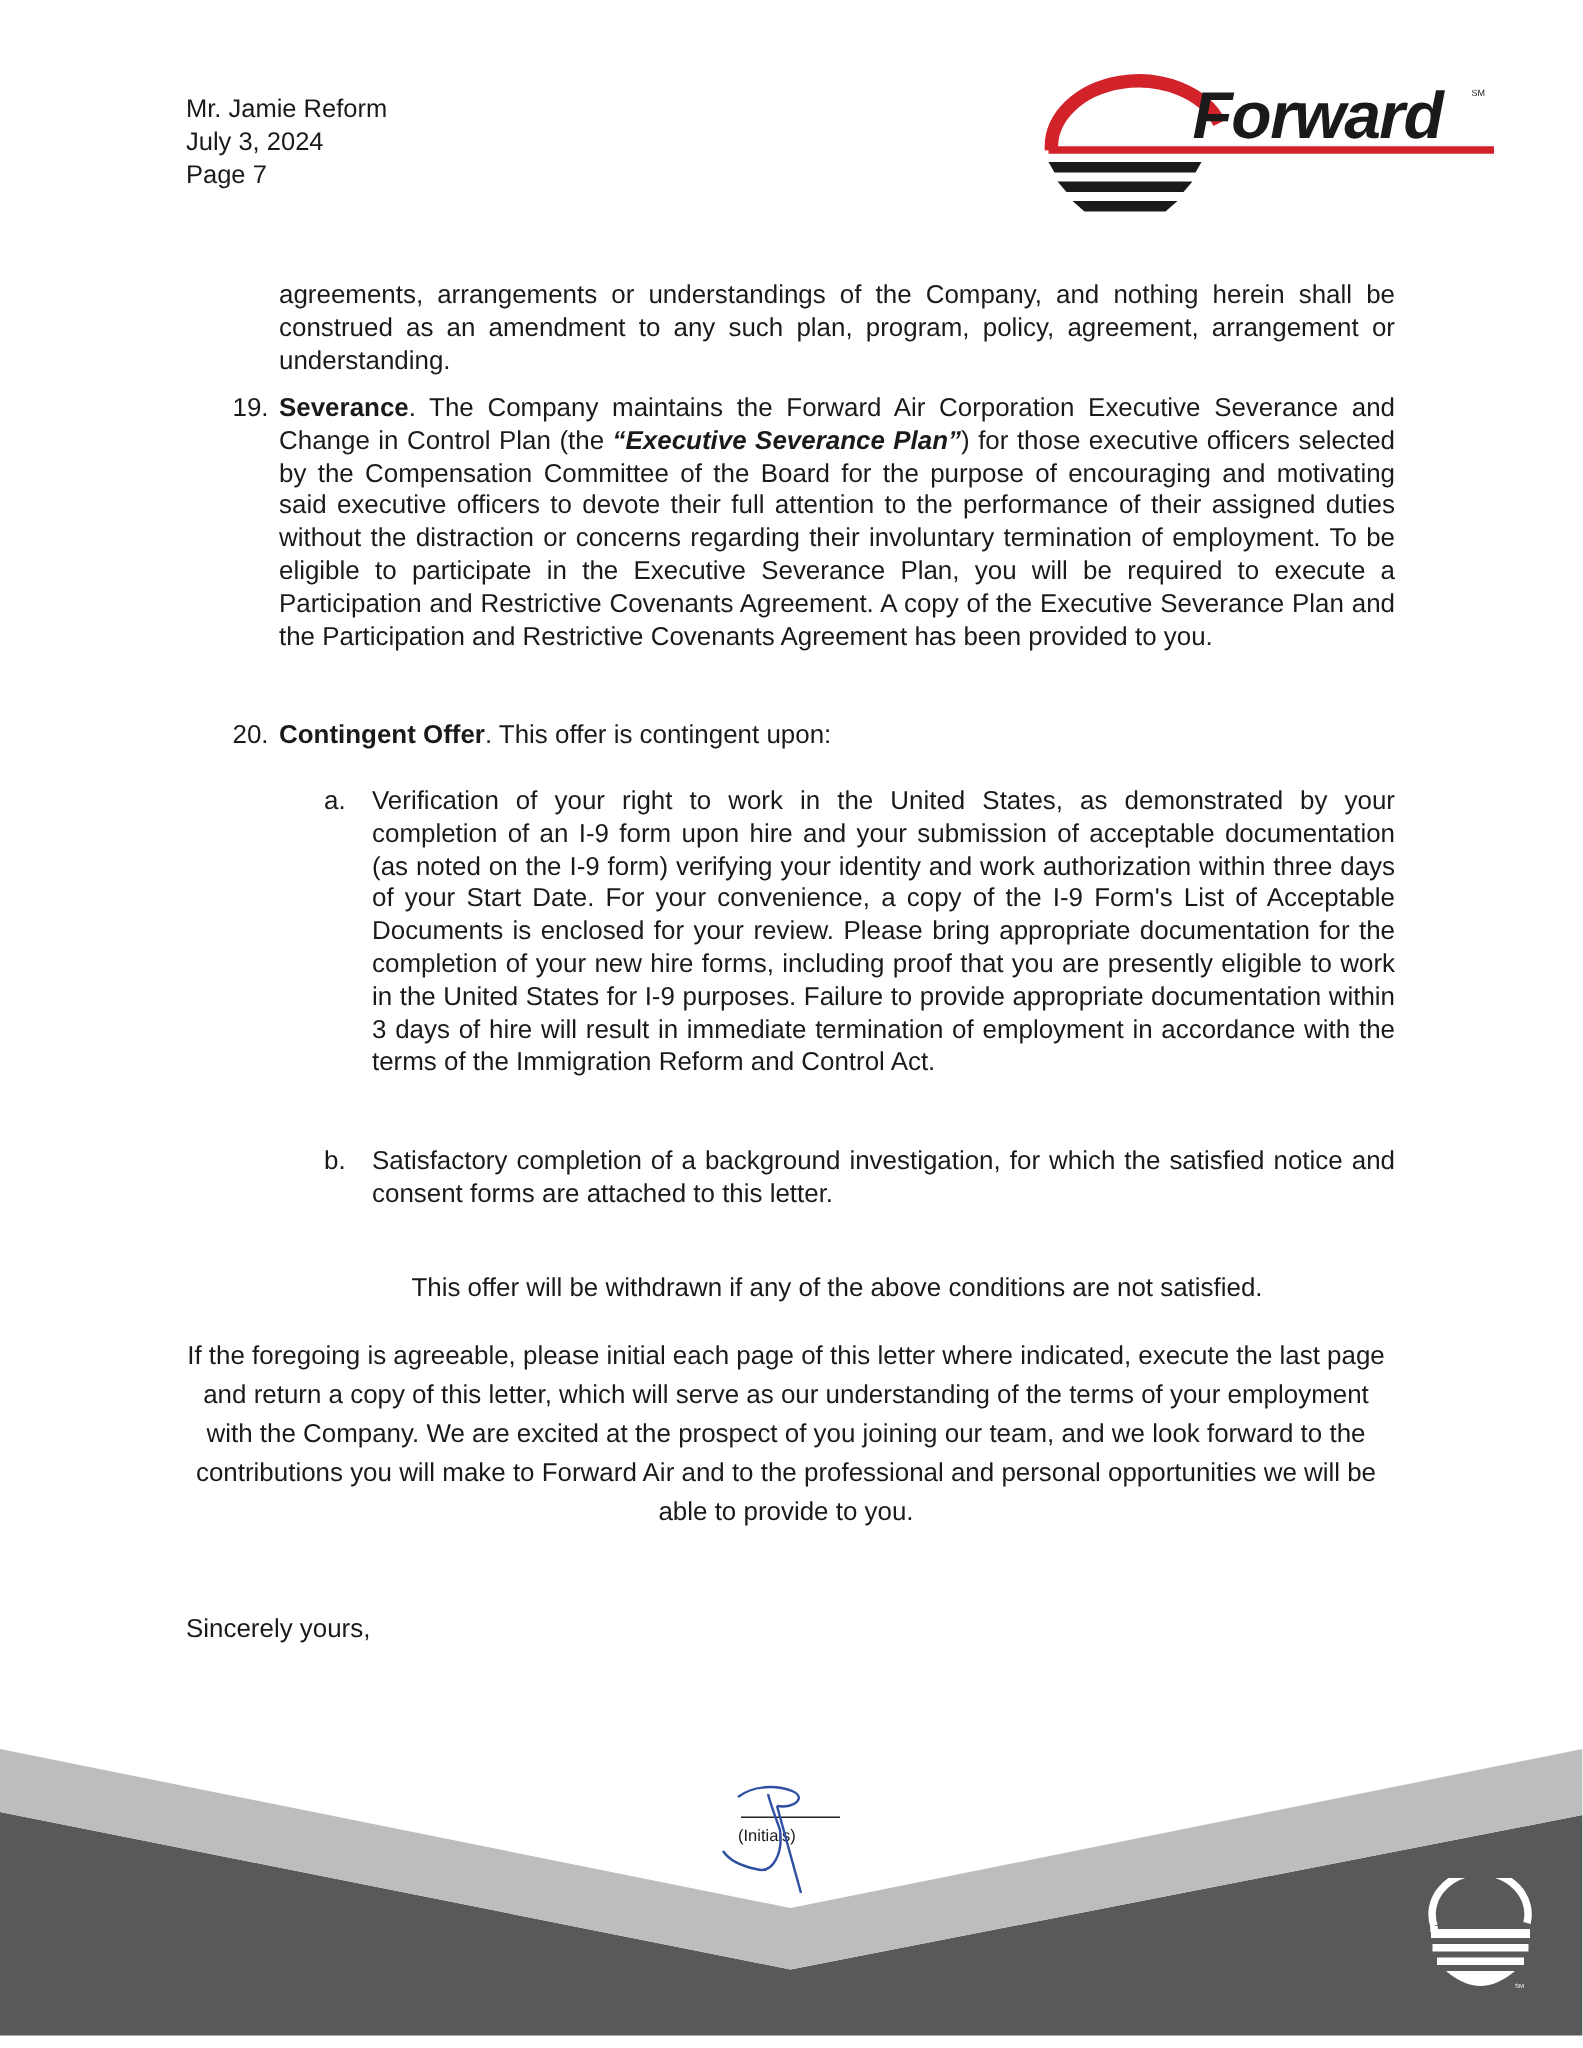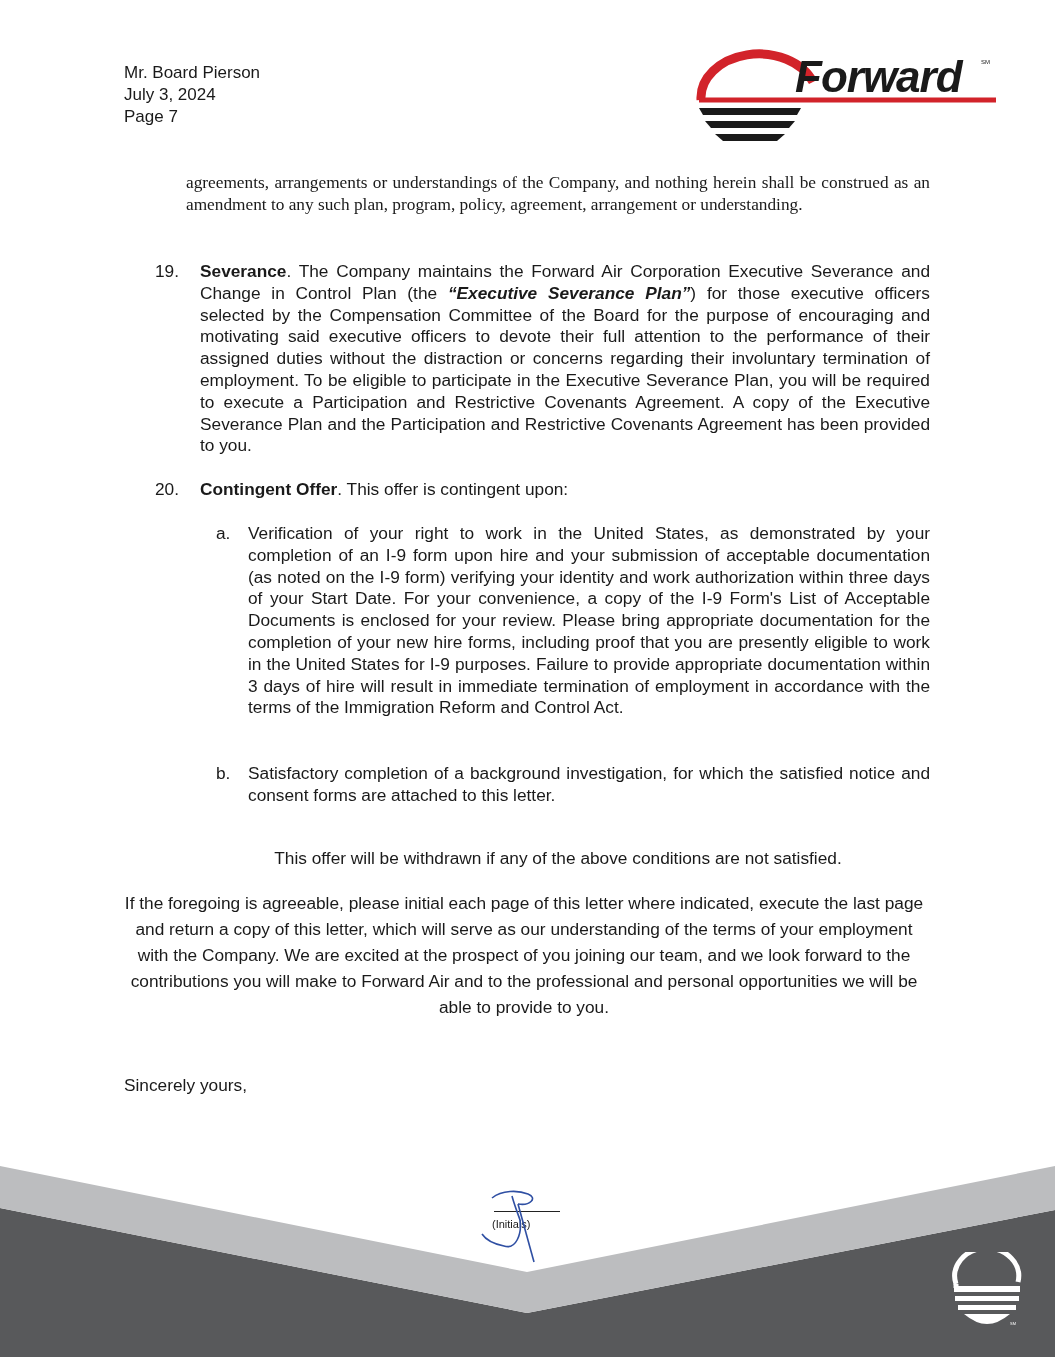--- a/index.html
+++ b/index.html
@@ -15,26 +15,26 @@
   }
   .logo {
     position: absolute; left: 693px; top: 48px; width: 310px; height: 100px;
   }
   .body-text {
     font-size: 17.3px; line-height: 21.8px; text-align: justify;
   }
   .para {
     position: absolute;
   }
-  .cont-para { left: 186px; top: 172px; width: 744px; font-family: Liberation Serif, serif; }
+  .cont-para { left: 186px; top: 186px; width: 744px; }
   .item {
     position: absolute; left: 155px; width: 775px;
   }
   .item .num { position: absolute; left: 0; top: 0; }
-  .item .txt { margin-left: 45px; text-align: justify; }
+  .item .txt { margin-left: 31px; text-align: justify; }
   .item-19 { top: 261px; }
   .item-20 { top: 479px; }
   .sub {
     position: absolute; left: 216px; width: 714px;
   }
   .sub .lbl { position: absolute; left: 0; top: 0; }
   .sub .txt { margin-left: 32px; text-align: justify; }
   .sub-a { top: 523px; }
   .sub-b { top: 763px; }
   .withdraw { left: 186px; top: 848px; width: 744px; text-align: center; }
@@ -61,21 +61,21 @@
     position: absolute; left: 478px; top: 1184px; width: 90px; height: 82px;
   }
   .footer-mark {
     position: absolute; left: 948px; top: 1252px; width: 80px; height: 80px;
   }
 </style>
 </head>
 <body>
 
 <div class="header-block">
-  <div>Mr. Board Pierson</div>
+  <div>Mr. Jamie Reform</div>
   <div>July 3, 2024</div>
   <div>Page 7</div>
 </div>
 
 <svg class="logo" viewBox="0 0 310 100">
   <g>
 
     <path d="M8 52 A 58 44 0 0 1 120 34" fill="none" stroke="#D2232A" stroke-width="9"></path>
 
     <path d="M6 52 L 303 52" stroke="#D2232A" stroke-width="5"></path>

